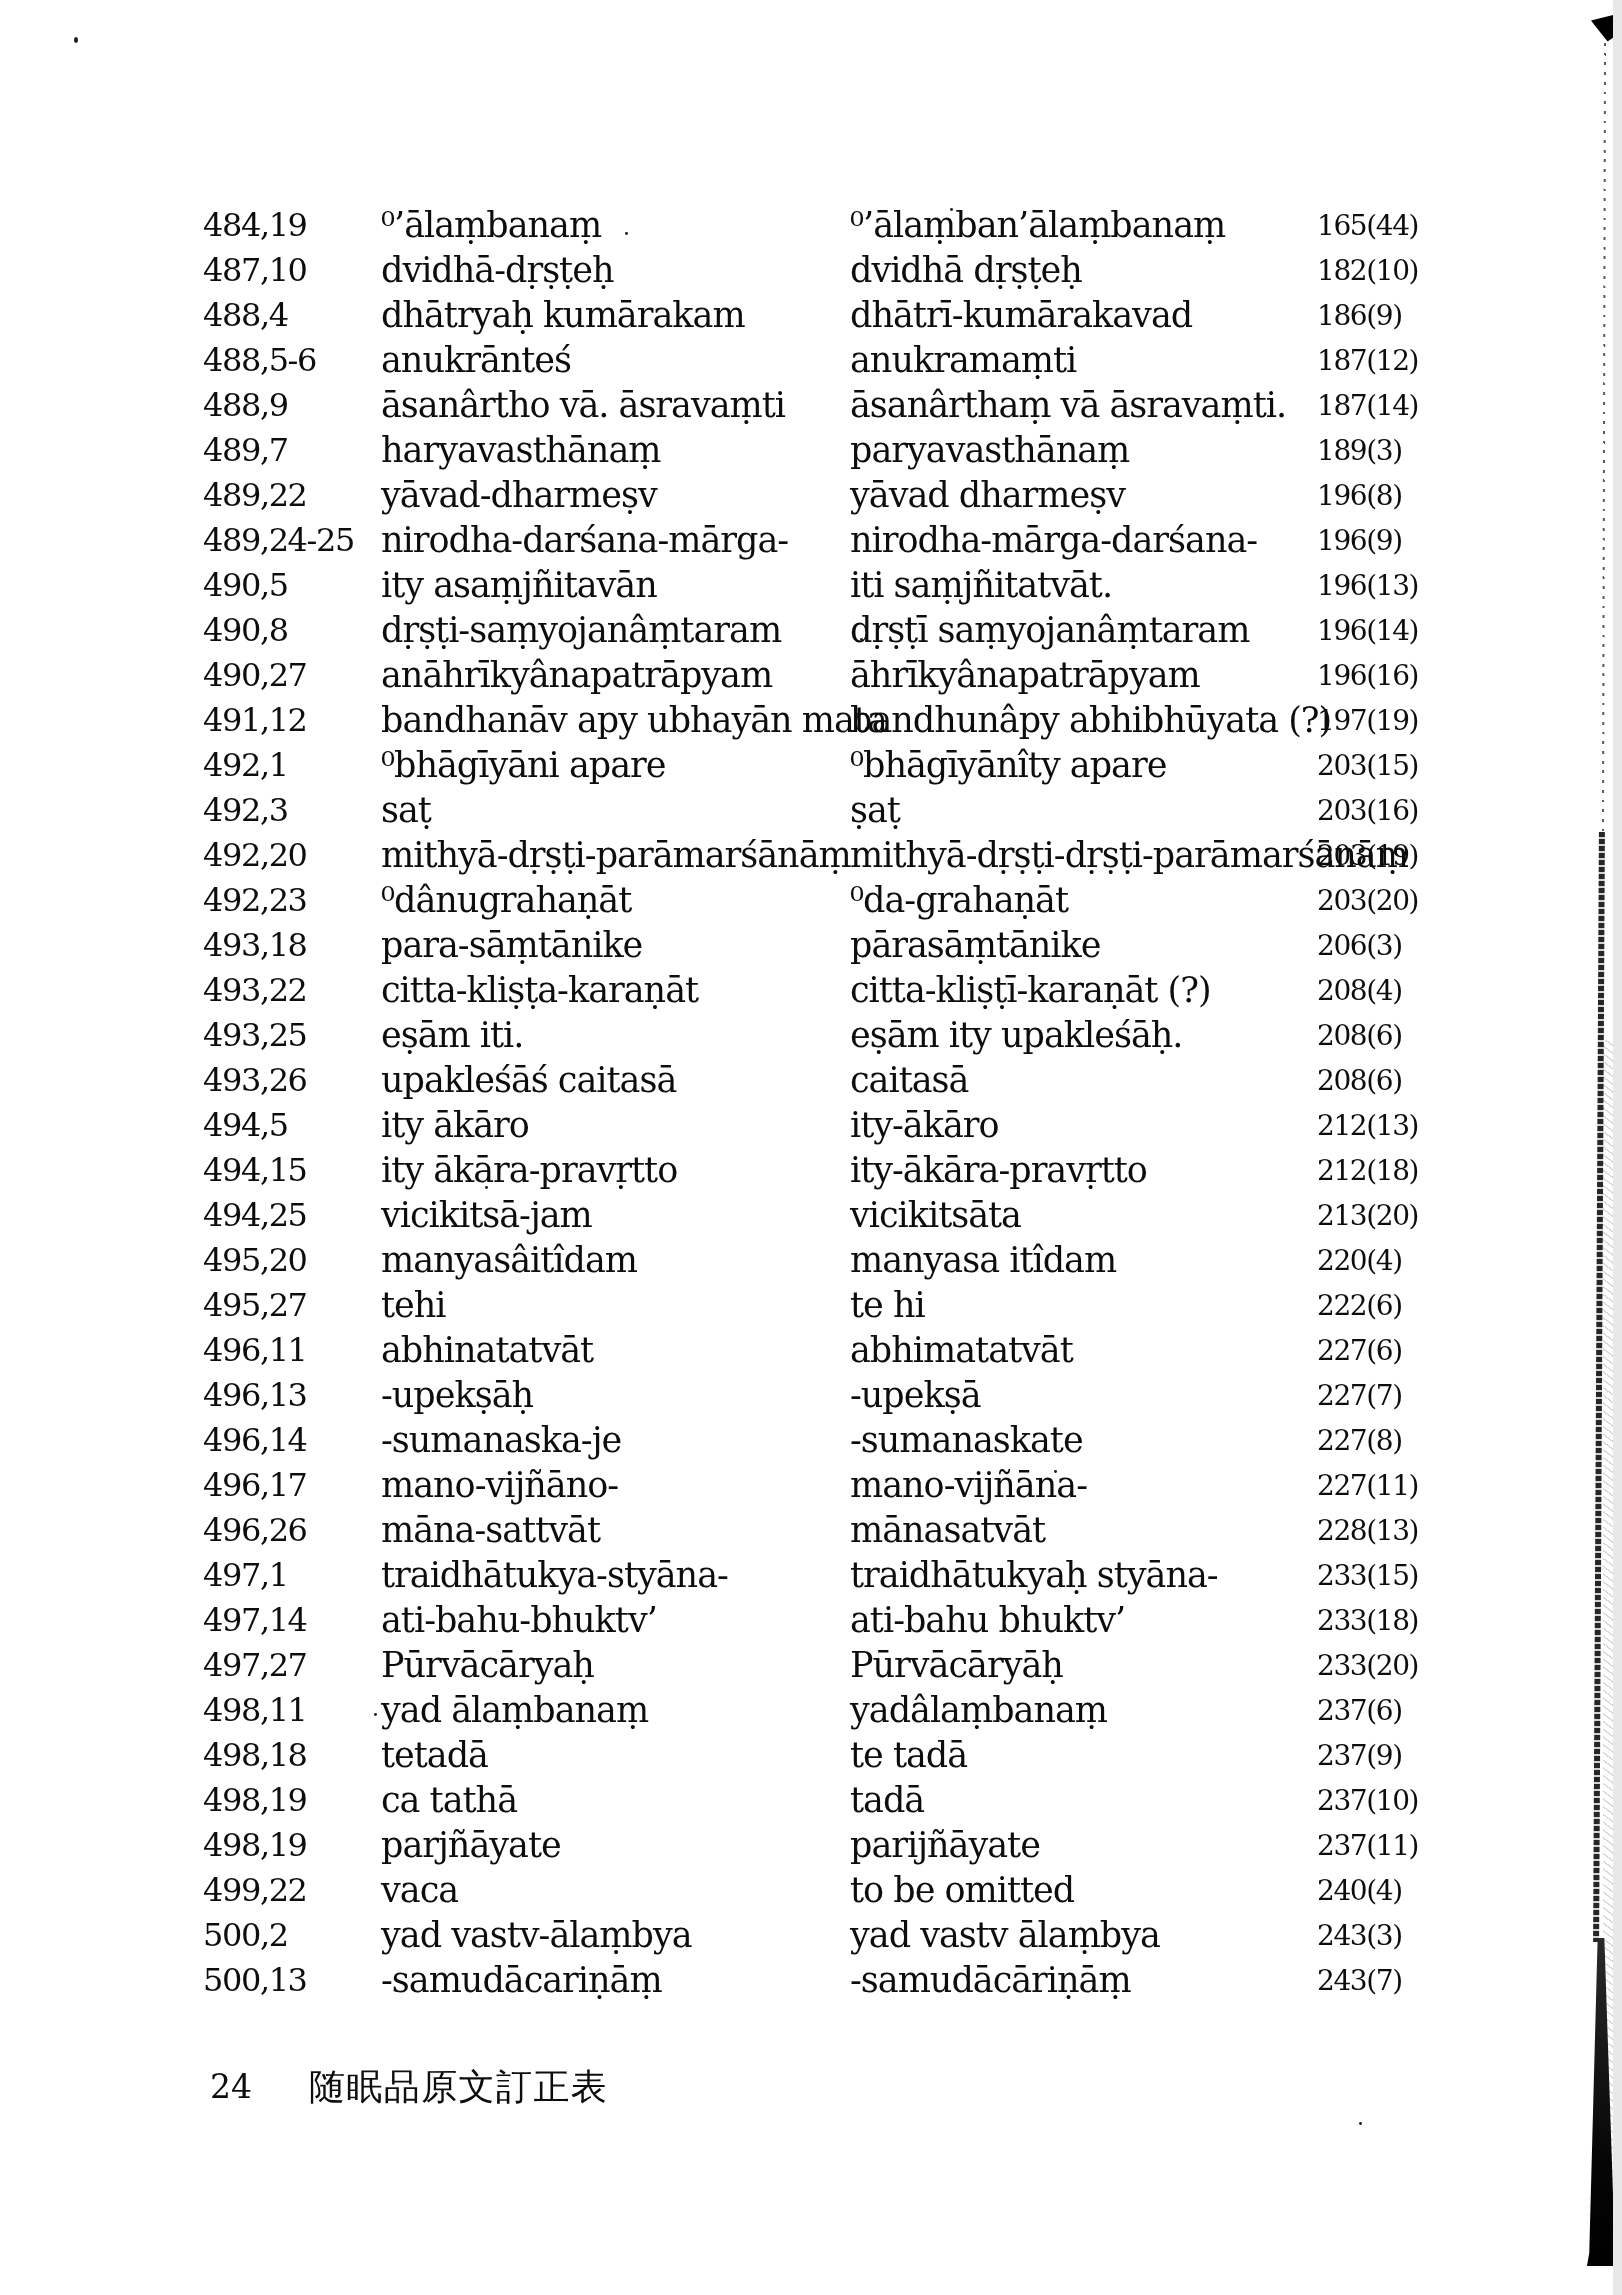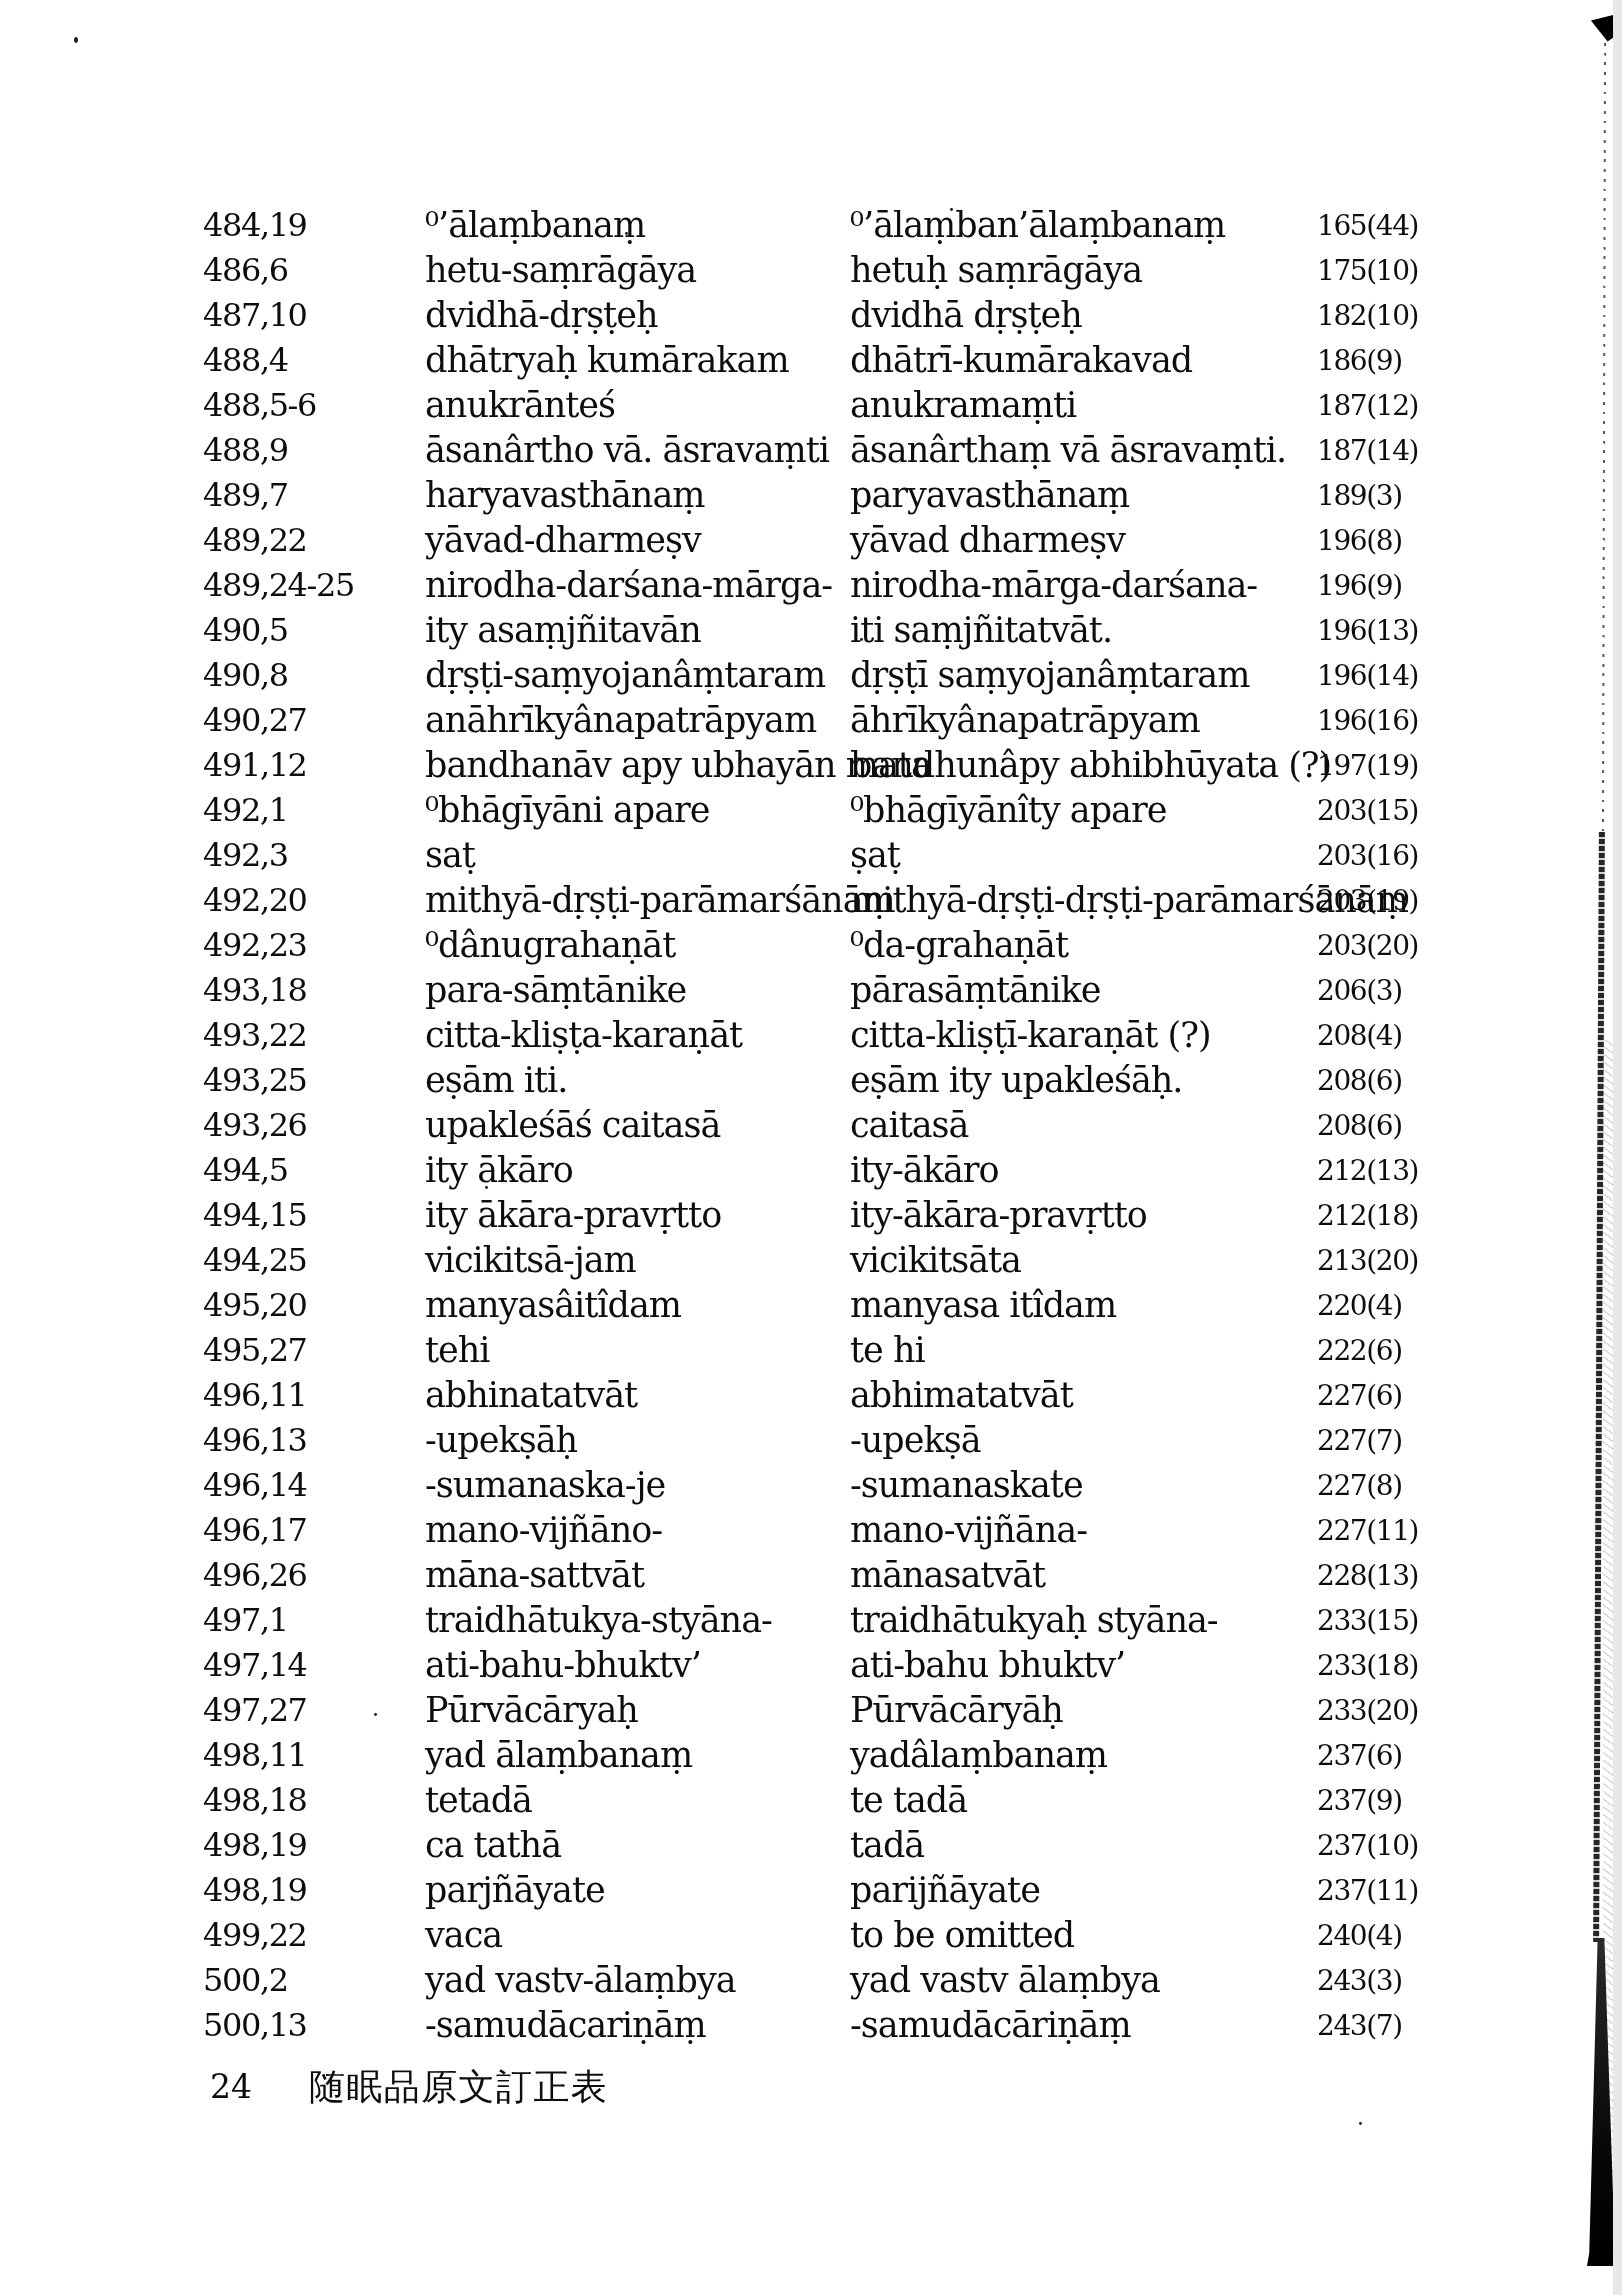--- a/index.html
+++ b/index.html
@@ -14,21 +14,21 @@
   .table{position:absolute;top:203px;left:0;width:1623px;}
   .row{position:relative;height:45px;}
   .cell{
     position:absolute;top:0;
     white-space:nowrap;
     line-height:45px;
     font-size:35px;
     letter-spacing:-1px;
   }
   .cell-page-line{left:203px;font-size:32px;letter-spacing:-1.4px;}
-  .cell-original{left:381px;margin-left:44px;}
+  .cell-original{left:381px;}
   .cell-corrected{left:850px;text-align:right;}
   .cell-ref{left:1317px;font-size:28px;letter-spacing:-1.4px;}
   .footer{position:absolute;top:2065px;left:0;width:1623px;height:49px;}
   .footer-num{position:absolute;left:210px;top:0;font-size:33px;line-height:43px;}
   .footer-title{position:absolute;left:309px;top:0;font-size:36px;line-height:43px;letter-spacing:1.4px;}
   
   .corner-wedge{
     position:absolute;left:1591px;top:12.5px;width:32px;height:29px;
     background:#000;
     clip-path:polygon(0 28%,100% 0,100% 62%,52% 100%,10% 42%);
@@ -59,26 +59,20 @@
 <body>
 
 <div class="page">
 
   <div class="table">
       <div class="row">
         <div class="cell cell-page-line">484,19</div>
         <div class="cell cell-original">⁰’ālaṃbanaṃ</div>
         <div class="cell cell-corrected">⁰’ālaṃban’ālaṃbanaṃ</div>
         <div class="cell cell-ref">165(44)</div>
-      </div>
-      <div class="row">
-        <div class="cell cell-page-line">486,6</div>
-        <div class="cell cell-original">hetu-saṃrāgāya</div>
-        <div class="cell cell-corrected">hetuḥ saṃrāgāya</div>
-        <div class="cell cell-ref">175(10)</div>
       </div>
       <div class="row">
         <div class="cell cell-page-line">487,10</div>
         <div class="cell cell-original">dvidhā-dṛṣṭeḥ</div>
         <div class="cell cell-corrected">dvidhā dṛṣṭeḥ</div>
         <div class="cell cell-ref">182(10)</div>
       </div>
       <div class="row">
         <div class="cell cell-page-line">488,4</div>
         <div class="cell cell-original">dhātryaḥ kumārakam</div>

